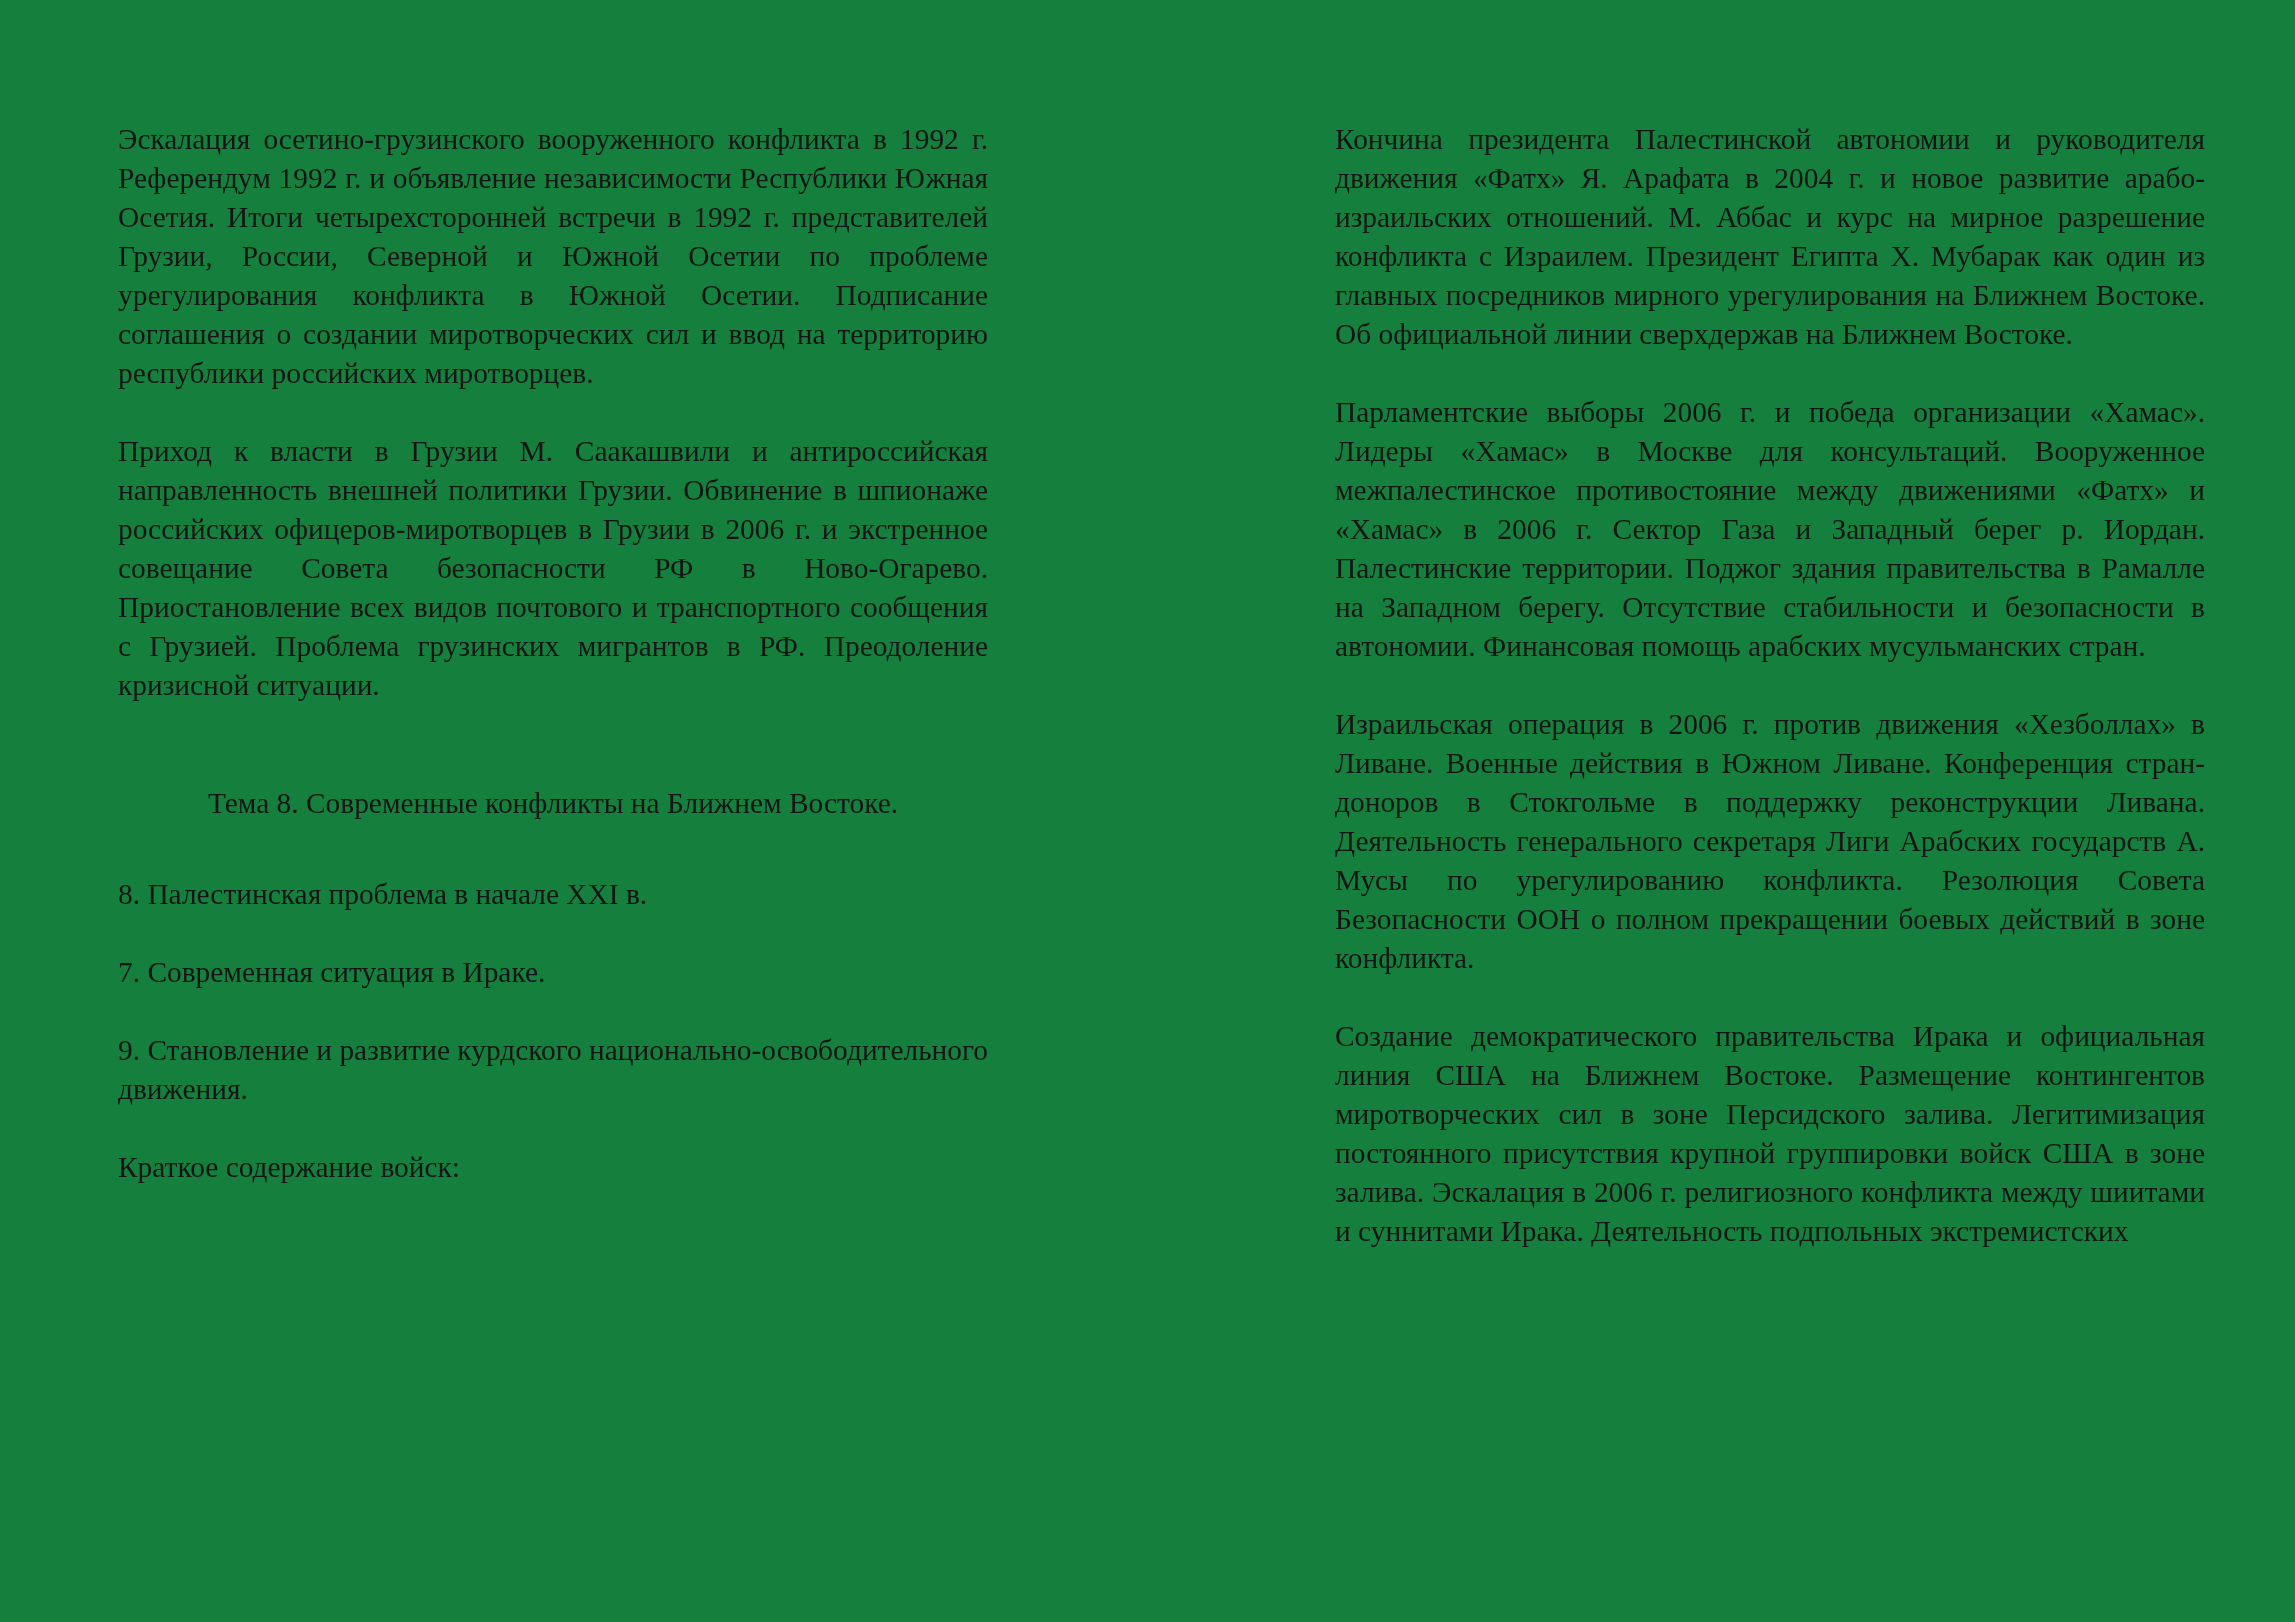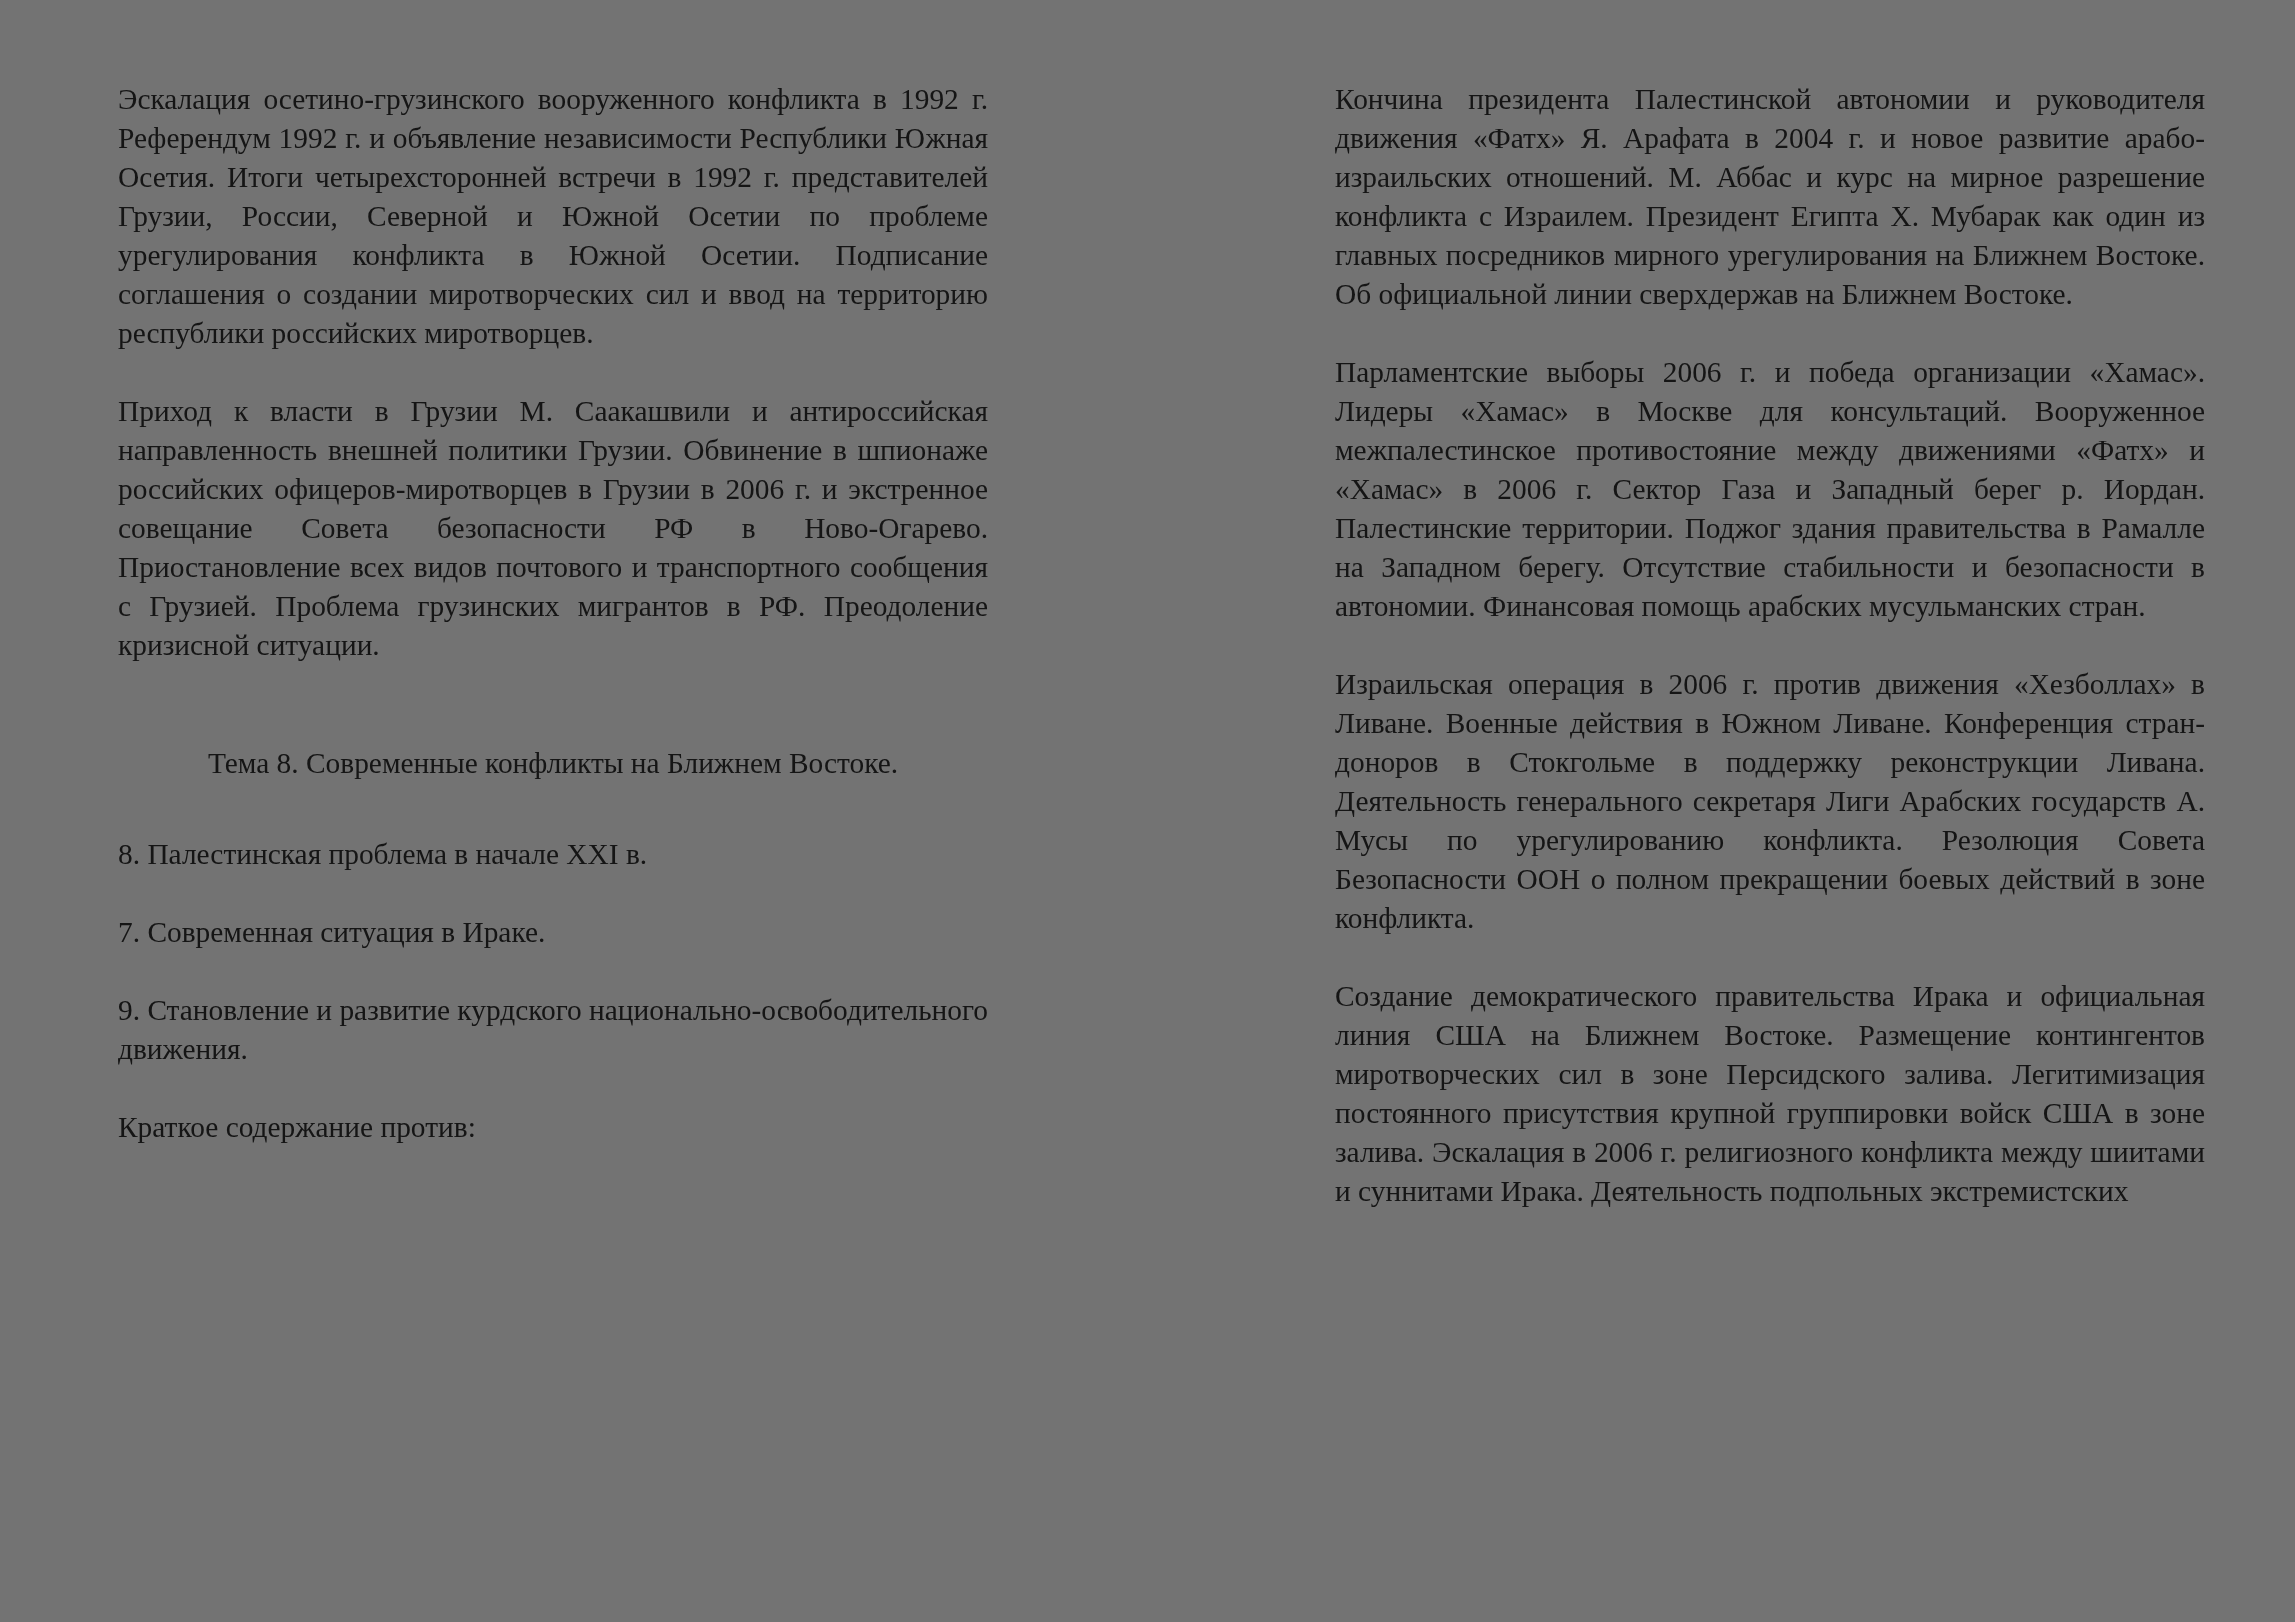--- a/index.html
+++ b/index.html
@@ -11,24 +11,24 @@
     width: 2295px;
     height: 1622px;
     font-family: "Liberation Serif", serif;
     color: #151515;
     overflow: hidden;
   }
   .page {
     box-sizing: border-box;
     width: 2295px;
     height: 1622px;
-    padding: 80px 90px 0 118px;
+    padding: 120px 90px 0 118px;
     display: flex;
     gap: 347px;
-    background: #737373;
+    background: #15803d;
   }
   .column {
     width: 870px;
     flex: 0 0 870px;
     font-size: 29.4px;
     line-height: 39px;
   }
   .para {
     margin: 0 0 39px 0;
     text-align: justify;
@@ -58,21 +58,21 @@
 
 <div class="page">
 
   <div class="column">
     <p class="para">Эскалация осетино-грузинского вооруженного конфликта в 1992 г. Референдум 1992 г. и объявление независимости Республики Южная Осетия. Итоги четырехсторонней встречи в 1992 г. представителей Грузии, России, Северной и Южной Осетии по проблеме урегулирования конфликта в Южной Осетии. Подписание соглашения о создании миротворческих сил и ввод на территорию республики российских миротворцев.</p>
     <p class="para">Приход к власти в Грузии М. Саакашвили и антироссийская направленность внешней политики Грузии. Обвинение в шпионаже российских офицеров-миротворцев в Грузии в 2006 г. и экстренное совещание Совета безопасности РФ в Ново-Огарево. Приостановление всех видов почтового и транспортного сообщения с Грузией. Проблема грузинских мигрантов в РФ. Преодоление кризисной ситуации.</p>
     <p class="heading">Тема 8. Современные конфликты на Ближнем Востоке.</p>
     <p class="plan-item">8. Палестинская проблема в начале XXI в.</p>
     <p class="plan-item">7. Современная ситуация в Ираке.</p>
     <p class="plan-item">9. Становление и развитие курдского национально-освободительного движения.</p>
-    <p class="summary-label">Краткое содержание против:</p>
+    <p class="summary-label">Краткое содержание войск:</p>
   </div>
 
   <div class="column">
     <p class="para">Кончина президента Палестинской автономии и руководителя движения «Фатх» Я. Арафата в 2004 г. и новое развитие арабо-израильских отношений. М. Аббас и курс на мирное разрешение конфликта с Израилем. Президент Египта Х. Мубарак как один из главных посредников мирного урегулирования на Ближнем Востоке. Об официальной линии сверхдержав на Ближнем Востоке.</p>
     <p class="para">Парламентские выборы 2006 г. и победа организации «Хамас». Лидеры «Хамас» в Москве для консультаций. Вооруженное межпалестинское противостояние между движениями «Фатх» и «Хамас» в 2006 г. Сектор Газа и Западный берег р. Иордан. Палестинские территории. Поджог здания правительства в Рамалле на Западном берегу. Отсутствие стабильности и безопасности в автономии. Финансовая помощь арабских мусульманских стран.</p>
     <p class="para">Израильская операция в 2006 г. против движения «Хезболлах» в Ливане. Военные действия в Южном Ливане. Конференция стран-доноров в Стокгольме в поддержку реконструкции Ливана. Деятельность генерального секретаря Лиги Арабских государств А. Мусы по урегулированию конфликта. Резолюция Совета Безопасности ООН о полном прекращении боевых действий в зоне конфликта.</p>
     <p class="para">Создание демократического правительства Ирака и официальная линия США на Ближнем Востоке. Размещение контингентов миротворческих сил в зоне Персидского залива. Легитимизация постоянного присутствия крупной группировки войск США в зоне залива. Эскалация в 2006 г. религиозного конфликта между шиитами и суннитами Ирака. Деятельность подпольных экстремистских</p>
   </div>
 
 </div>

